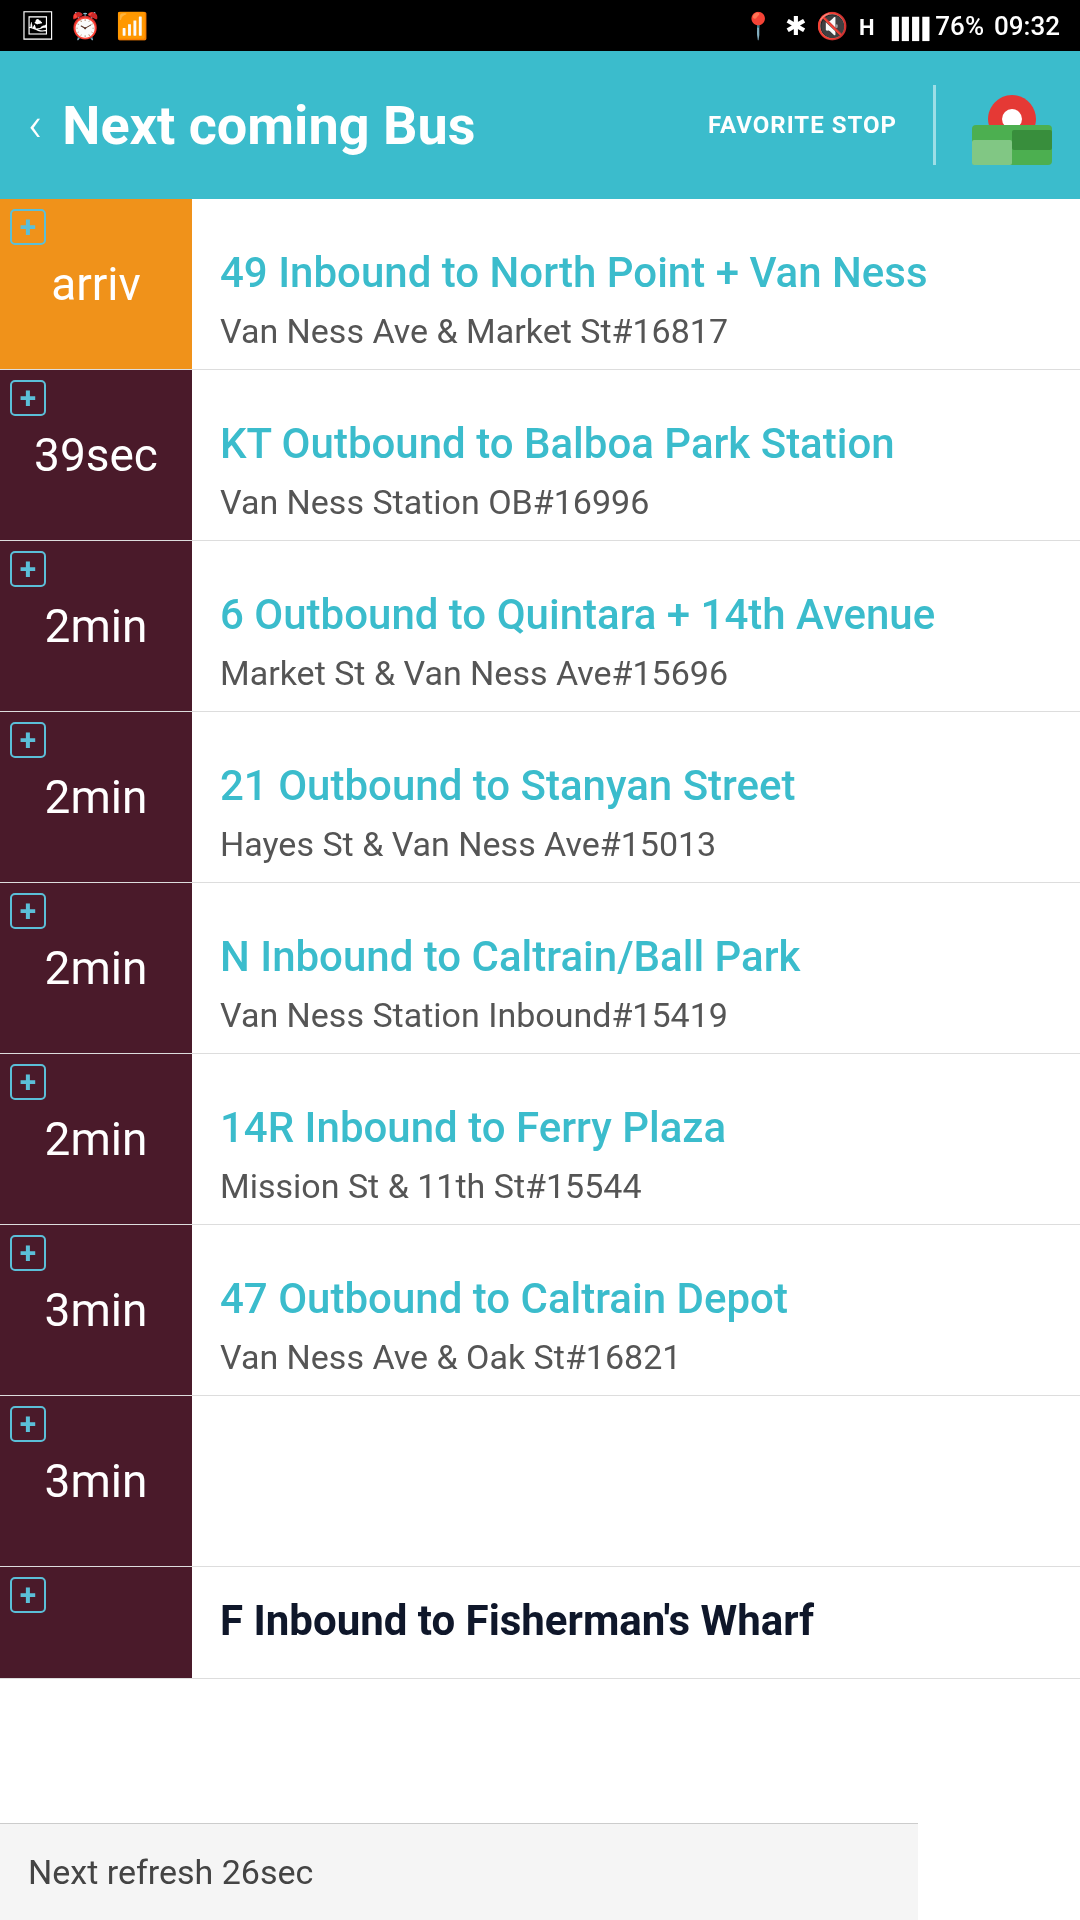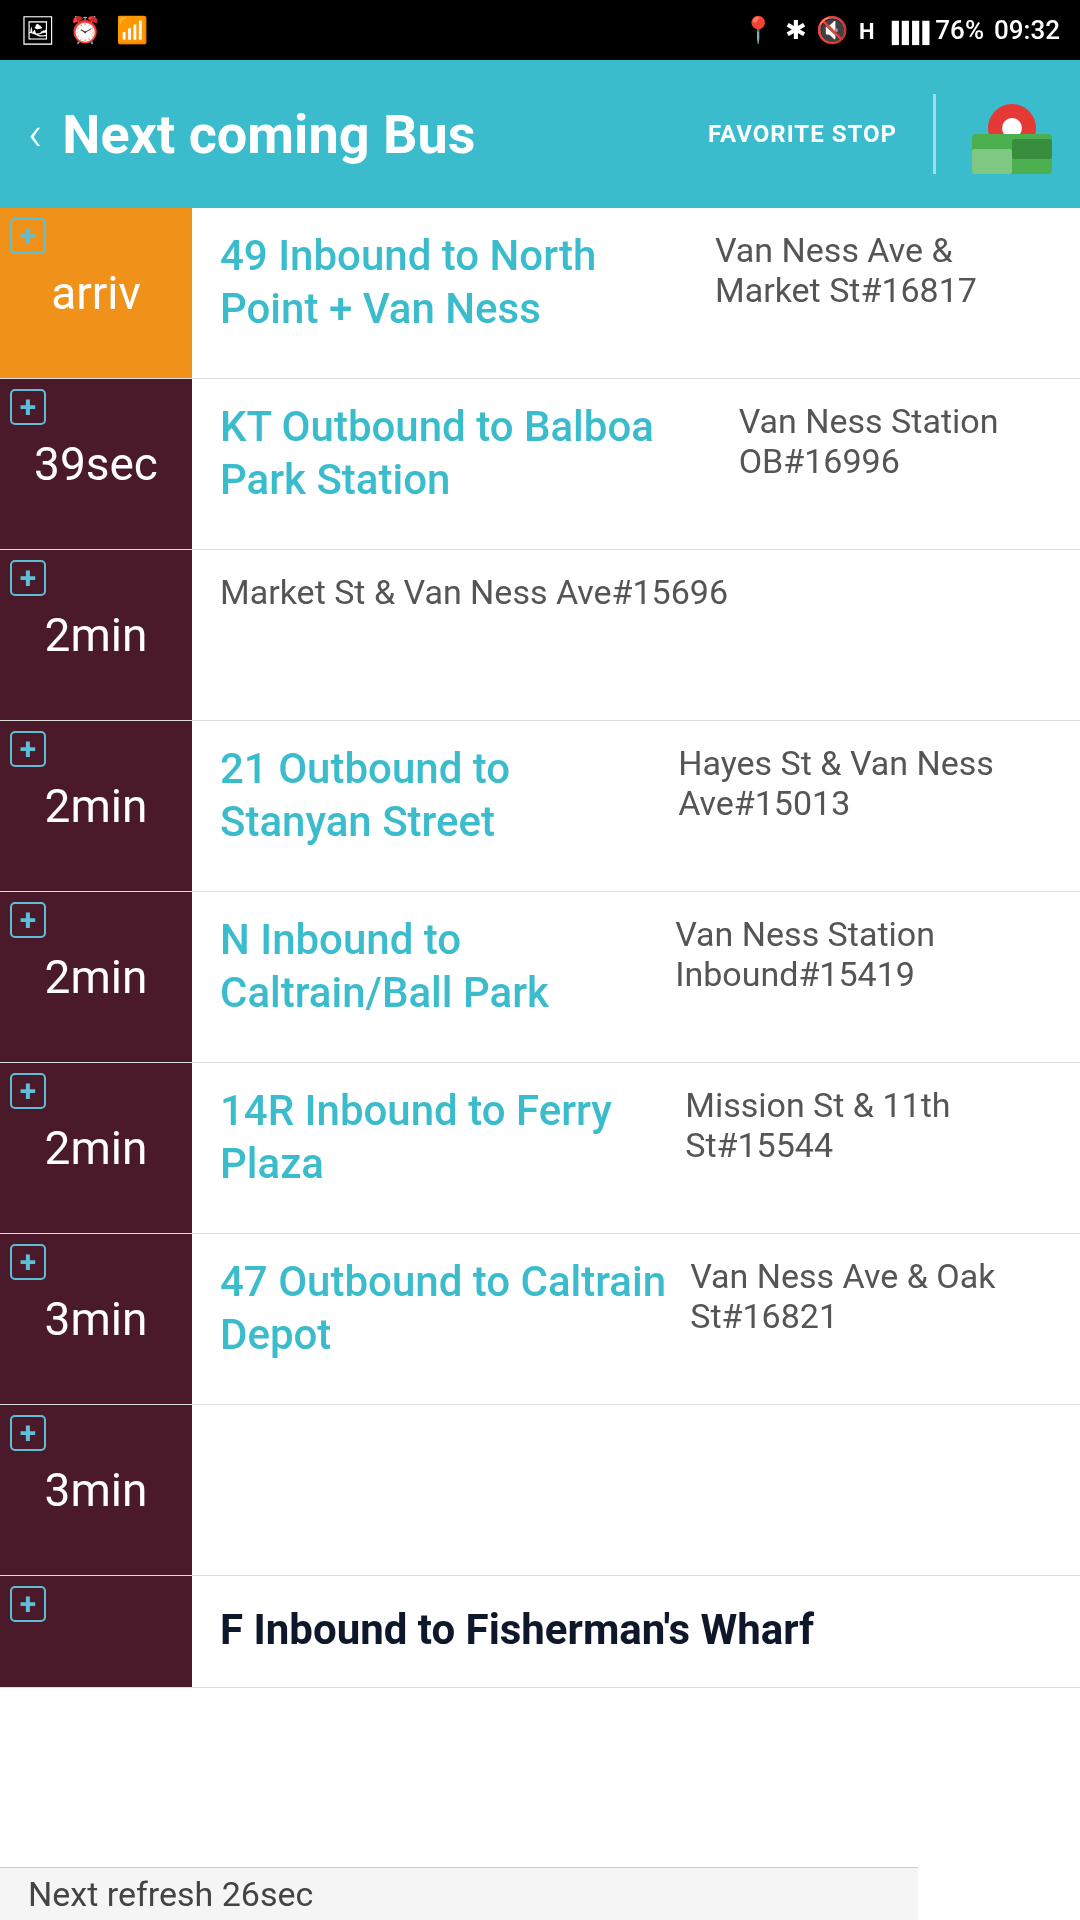--- a/index.html
+++ b/index.html
@@ -8,21 +8,21 @@
       width: 1080px;
       min-height: 1920px;
       font-family: 'Roboto', Arial, sans-serif;
       background: #fff;
       overflow-x: hidden;
     }
 
     
     .status-bar {
       background: #000;
-      height: 60px;
+      height: 51px;
       display: flex;
       align-items: center;
       justify-content: space-between;
       padding: 0 20px;
       color: #fff;
       font-size: 26px;
     }
     .status-left { display: flex; gap: 14px; align-items: center; }
     .status-right { display: flex; gap: 10px; align-items: center; font-weight: 500; }
 
@@ -113,22 +113,22 @@
     .bus-time-text {
       color: #fff;
       font-size: 46px;
       font-weight: 400;
       text-align: center;
     }
     .bus-info {
       flex: 1;
       padding: 22px 24px 18px 28px;
       display: flex;
-      justify-content: space-between;
-      gap: 20px;
+      flex-direction: column;
+      justify-content: flex-end;
     }
     .bus-route-title {
       color: #3bbccc;
       font-size: 42px;
       font-weight: 500;
       line-height: 1.25;
       margin-bottom: 12px;
     }
     .bus-stop-name {
       color: #555;
@@ -136,21 +136,21 @@
     }
 
     
     .refresh-bar {
       position: fixed;
       bottom: 0;
       left: 0;
       width: 918px;
       background: #f5f5f5;
       border-top: 1px solid #ccc;
-      padding: 6px 28px;
+      padding: 28px 28px;
       font-size: 34px;
       color: #444;
     }
 
     
     .icon-photo::before { content: "🖼"; font-size: 28px; }
     .icon-alarm::before { content: "⏰"; font-size: 26px; }
     .icon-wifi::before { content: "📶"; font-size: 26px; }
     .icon-loc::before { content: "📍"; font-size: 26px; }
     .icon-bt::before { content: "✱"; font-size: 26px; }
@@ -216,20 +216,21 @@
         <div class="bus-route-title">KT  Outbound to Balboa Park Station</div>
         <div class="bus-stop-name">Van Ness Station OB#16996</div>
       </div>
     </div>
     <div class="bus-item">
       <div class="bus-time-box dark-red" style="">
         <span class="plus-btn">+</span>
         <span class="bus-time-text">2min</span>
       </div>
       <div class="bus-info" style="">
+        <div class="bus-route-title">6  Outbound to Quintara + 14th Avenue</div>
         <div class="bus-stop-name">Market St &amp; Van Ness Ave#15696</div>
       </div>
     </div>
     <div class="bus-item">
       <div class="bus-time-box dark-red" style="">
         <span class="plus-btn">+</span>
         <span class="bus-time-text">2min</span>
       </div>
       <div class="bus-info" style="">
         <div class="bus-route-title">21  Outbound to Stanyan Street</div>

